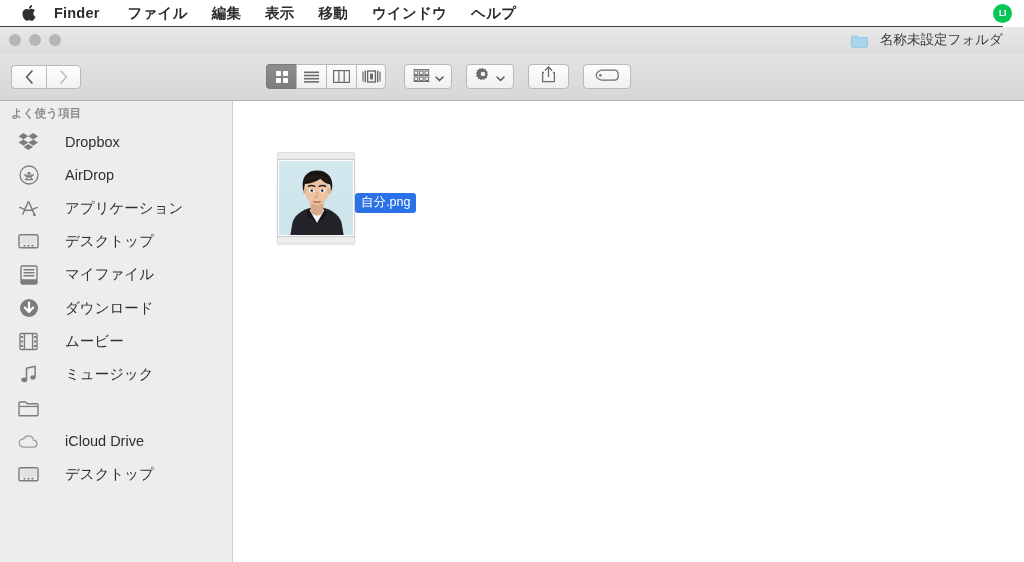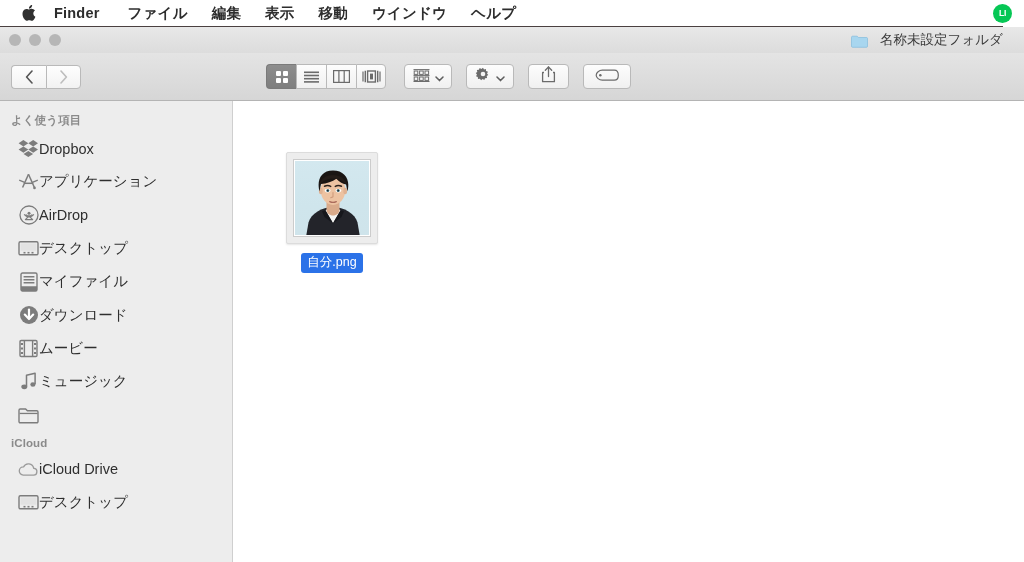--- a/index.html
+++ b/index.html
@@ -106,40 +106,39 @@
   .share-btn   { margin-left: 14px; width: 41px; }
   .tag-btn     { margin-left: 14px; width: 48px; }
   .chev { display:block; }
 
   
   #win-body { display: flex; height: calc(535px - 26px - 48px); width: 100%; }
   #sidebar {
     width: 233px; background: #ededed;
     border-right: 1px solid #cfcfcf;
     overflow: hidden; flex: none;
-    padding-top: 7px;
   }
   .sb-header {
     font-size: 11.5px; color: #8a8a8a; font-weight: bold;
     padding: 5px 0 4px 11px; letter-spacing: .1px;
   }
   .sb-item {
-    display: flex; align-items: center; gap: 0;
+    display: flex; align-items: center; gap: 26px;
     height: 33.3px; padding-left: 18px;
   }
   .sb-icon { width: 21px; height: 21px; flex: none; display: flex; align-items: center; justify-content: center; }
   .sb-icon svg { display: block; }
   .sb-label { font-size: 14.5px; color: #2f2f2f; white-space: nowrap; }
 
   #content { flex: 1; background: #ffffff; position: relative; }
 
   
   .file-item {
     position: absolute; left: 44px; top: 51px;
-    width: 110px; display: flex; flex-direction: column; align-items: center;
+    width: 110px; display: flex; flex-direction: row; align-items: center;
   }
   .thumb-wrap {
     width: 92px; height: 92px;
     background: #ededed;
     border: 1px solid #dcdcdc;
     border-radius: 2px;
     display: flex; align-items: center; justify-content: center;
     box-shadow: 0 1px 2px rgba(0,0,0,.10);
   }
   .photo {
@@ -322,43 +321,43 @@
               <path d="M0.6 10.6L5.4 7.4 10.3 10.6 5.4 13.8z" fill="#7c7c7c"></path>
               <path d="M10.3 10.6L15.2 7.4 20 10.6 15.2 13.8z" fill="#7c7c7c"></path>
               <path d="M5.5 15L10.3 11.9 15.1 15 10.3 18z" fill="#7c7c7c"></path>
             </svg>
           </span>
           <span class="sb-label">Dropbox</span>
         </div>
 
         <div class="sb-item">
           <span class="sb-icon">
+            <svg width="20" height="20" viewBox="0 0 20 20">
+              <circle cx="10" cy="10" r="9" fill="none" stroke="#7c7c7c" stroke-width="1.3"></circle>
+              <path d="M5.2 12.6a6 6 0 0 1 9.6 0" fill="none" stroke="#7c7c7c" stroke-width="1.3" transform="rotate(180 10 11)"></path>
+              <path d="M6.9 11.6a4 4 0 0 1 6.2 0" fill="none" stroke="#7c7c7c" stroke-width="1.3" transform="rotate(180 10 10.6)"></path>
+              <circle cx="10" cy="8.3" r="1.5" fill="#7c7c7c"></circle>
+              <path d="M6.4 14.6L10 10.9l3.6 3.7z" fill="none" stroke="#7c7c7c" stroke-width="1.3" stroke-linejoin="round"></path>
+            </svg>
+          </span>
+          <span class="sb-label">AirDrop</span>
+        </div>
+
+        <div class="sb-item">
+          <span class="sb-icon">
             <svg width="21" height="19" viewBox="0 0 21 19">
               <path d="M10.5 2.2L16.4 15.5" fill="none" stroke="#7c7c7c" stroke-width="1.5"></path>
               <path d="M10.5 2.2L4.6 15.5" fill="none" stroke="#7c7c7c" stroke-width="1.5"></path>
               <line x1="5.8" y1="11.3" x2="15.2" y2="11.3" stroke="#7c7c7c" stroke-width="1.5"></line>
               <line x1="1.2" y1="8.2" x2="6.6" y2="10.3" stroke="#7c7c7c" stroke-width="1.3"></line>
               <line x1="19.8" y1="8.2" x2="14.4" y2="10.3" stroke="#7c7c7c" stroke-width="1.3"></line>
               <circle cx="16.5" cy="15.9" r="1.3" fill="#7c7c7c"></circle>
             </svg>
           </span>
           <span class="sb-label">アプリケーション</span>
-        </div>
-
-        <div class="sb-item">
-          <span class="sb-icon">
-            <svg width="20" height="20" viewBox="0 0 20 20">
-              <circle cx="10" cy="10" r="9" fill="none" stroke="#7c7c7c" stroke-width="1.3"></circle>
-              <path d="M5.2 12.6a6 6 0 0 1 9.6 0" fill="none" stroke="#7c7c7c" stroke-width="1.3" transform="rotate(180 10 11)"></path>
-              <path d="M6.9 11.6a4 4 0 0 1 6.2 0" fill="none" stroke="#7c7c7c" stroke-width="1.3" transform="rotate(180 10 10.6)"></path>
-              <circle cx="10" cy="8.3" r="1.5" fill="#7c7c7c"></circle>
-              <path d="M6.4 14.6L10 10.9l3.6 3.7z" fill="none" stroke="#7c7c7c" stroke-width="1.3" stroke-linejoin="round"></path>
-            </svg>
-          </span>
-          <span class="sb-label">AirDrop</span>
         </div>
 
         <div class="sb-item">
           <span class="sb-icon">
             <svg width="21" height="17" viewBox="0 0 21 17">
               <rect x="1" y="1.8" width="19" height="13" rx="1.4" fill="none" stroke="#7c7c7c" stroke-width="1.4"></rect>
               <rect x="2.6" y="3.4" width="15.8" height="7.3" fill="#e2e2e2"></rect>
               <rect x="5.5" y="11.9" width="2" height="1.6" fill="#7c7c7c"></rect>
               <rect x="9.5" y="11.9" width="2" height="1.6" fill="#7c7c7c"></rect>
               <rect x="13.5" y="11.9" width="2" height="1.6" fill="#7c7c7c"></rect>
@@ -422,21 +421,20 @@
 
         <div class="sb-item">
           <span class="sb-icon">
             <svg width="21" height="17" viewBox="0 0 21 17">
               <path d="M1 3.2a1.2 1.2 0 0 1 1.2-1.2h5.4l1.8 1.8h9.4a1.2 1.2 0 0 1 1.2 1.2v9.6a1.2 1.2 0 0 1-1.2 1.2H2.2A1.2 1.2 0 0 1 1 14.6z" fill="none" stroke="#7c7c7c" stroke-width="1.4"></path>
               <rect x="1.7" y="5.8" width="18" height="1.3" fill="#7c7c7c"></rect>
             </svg>
           </span>
         </div>
 
-        <div class="sb-header">iCloud</div>
 
         <div class="sb-item">
           <span class="sb-icon">
             <svg width="22" height="15" viewBox="0 0 22 15">
               <path d="M5.5 13.4a4.3 4.3 0 0 1 0.3-8.6 5.6 5.6 0 0 1 10.6 1.4 3.6 3.6 0 0 1-0.5 7.2z" fill="none" stroke="#9a9a9a" stroke-width="1.4" stroke-linejoin="round"></path>
             </svg>
           </span>
           <span class="sb-label">iCloud Drive</span>
         </div>
 

